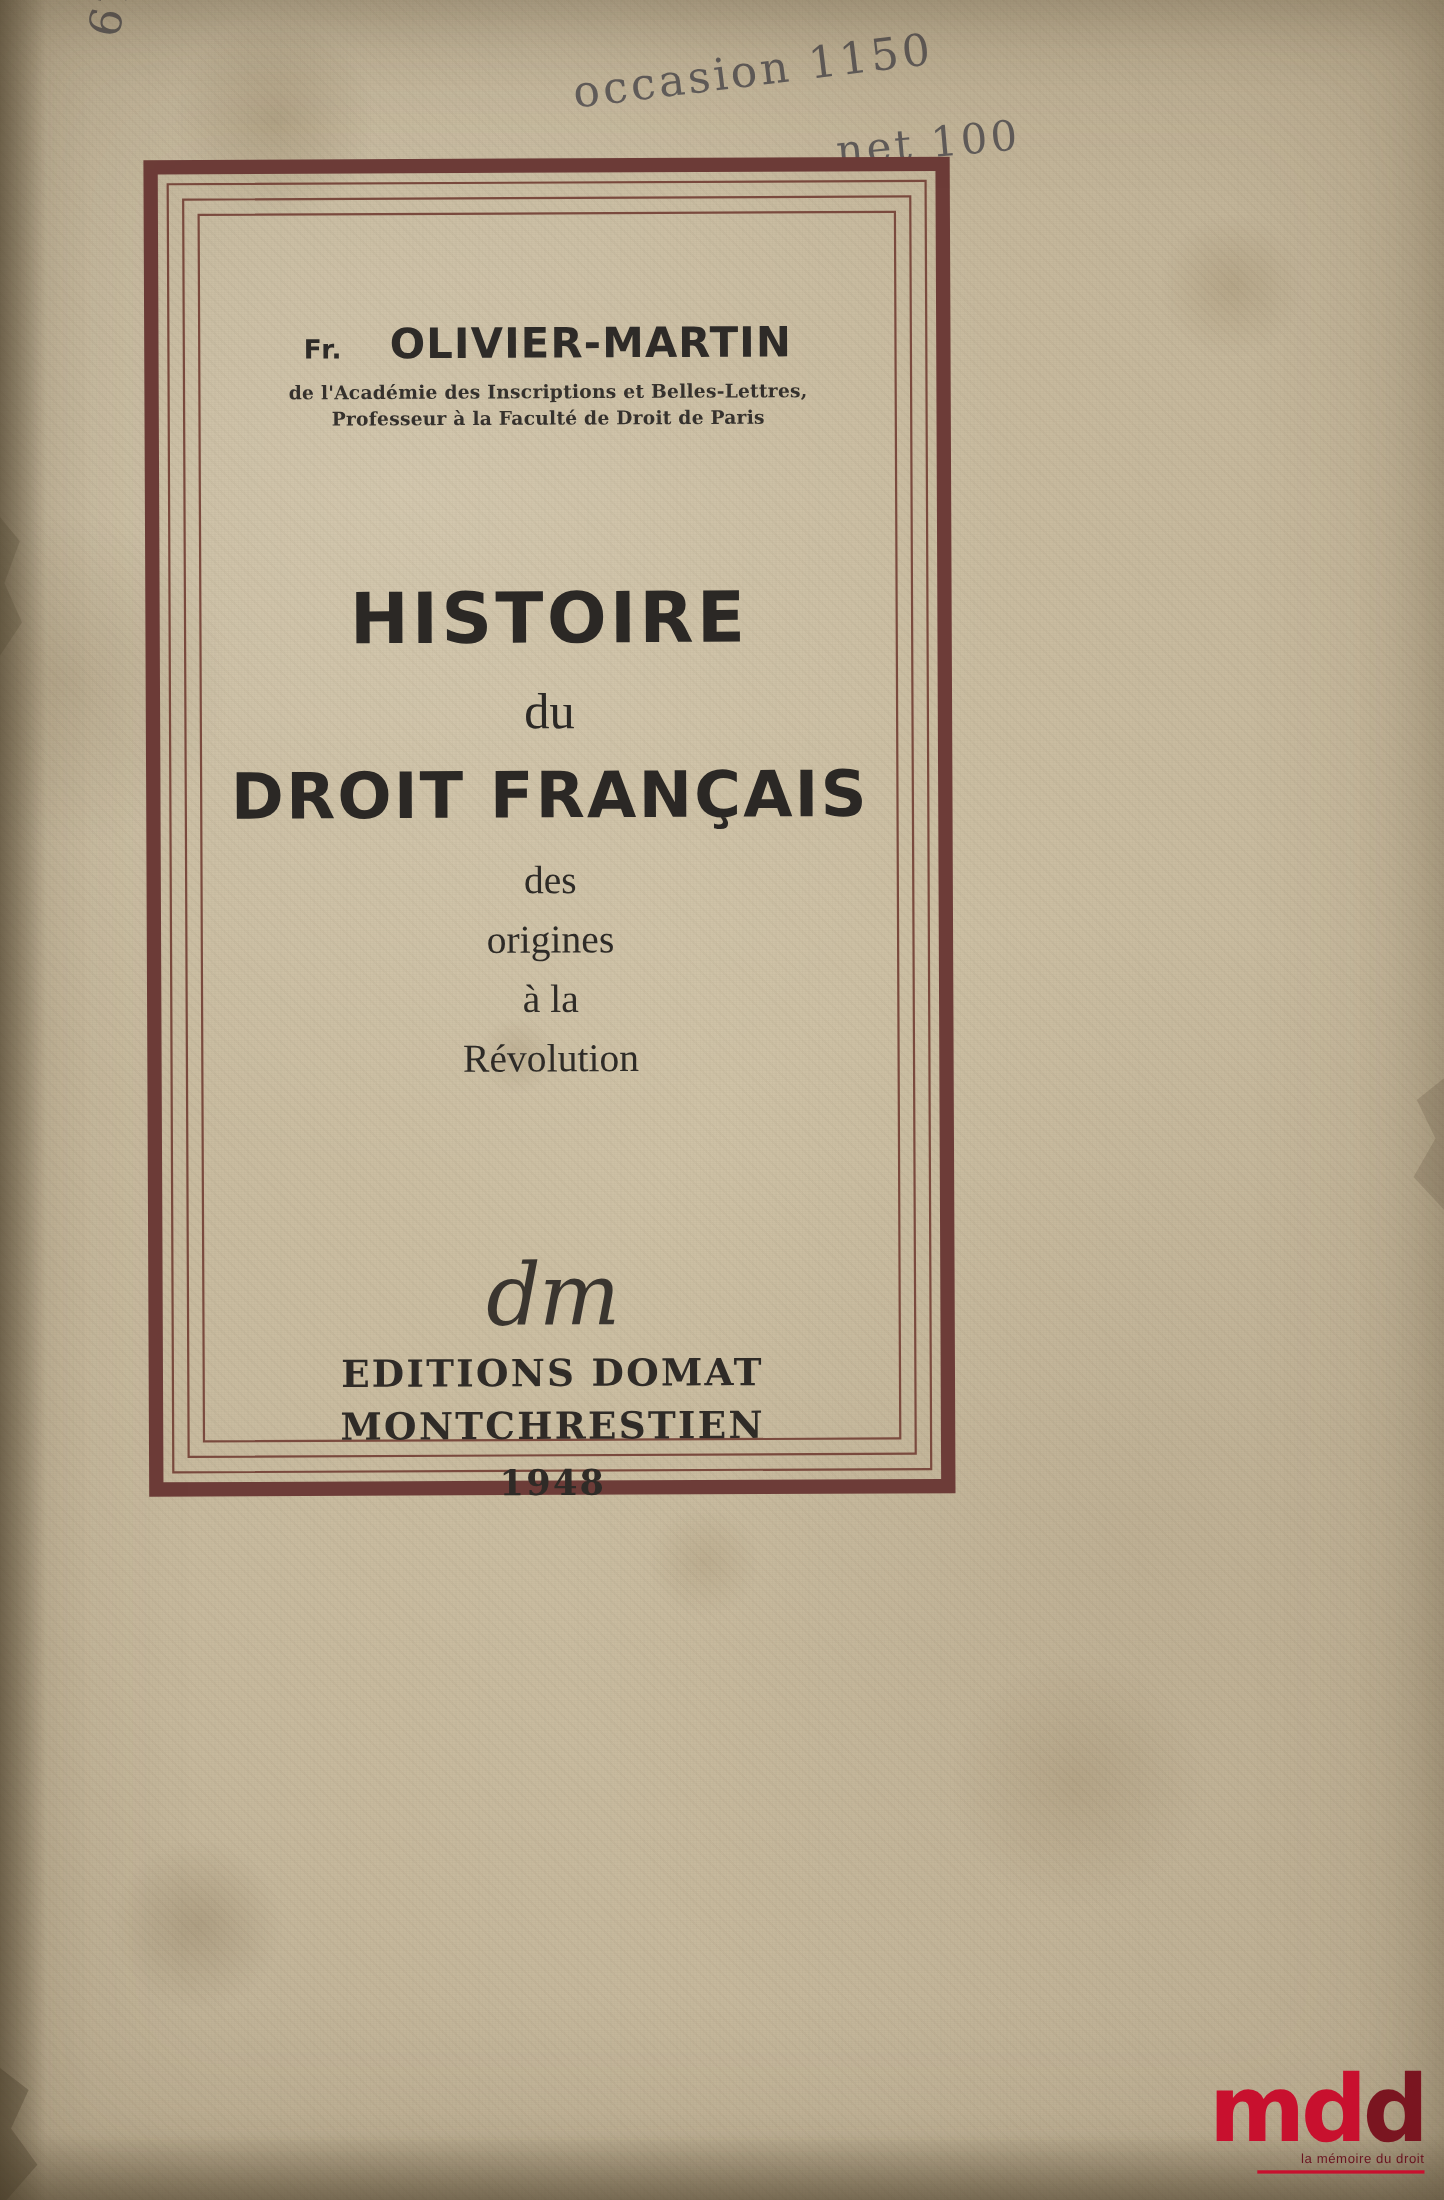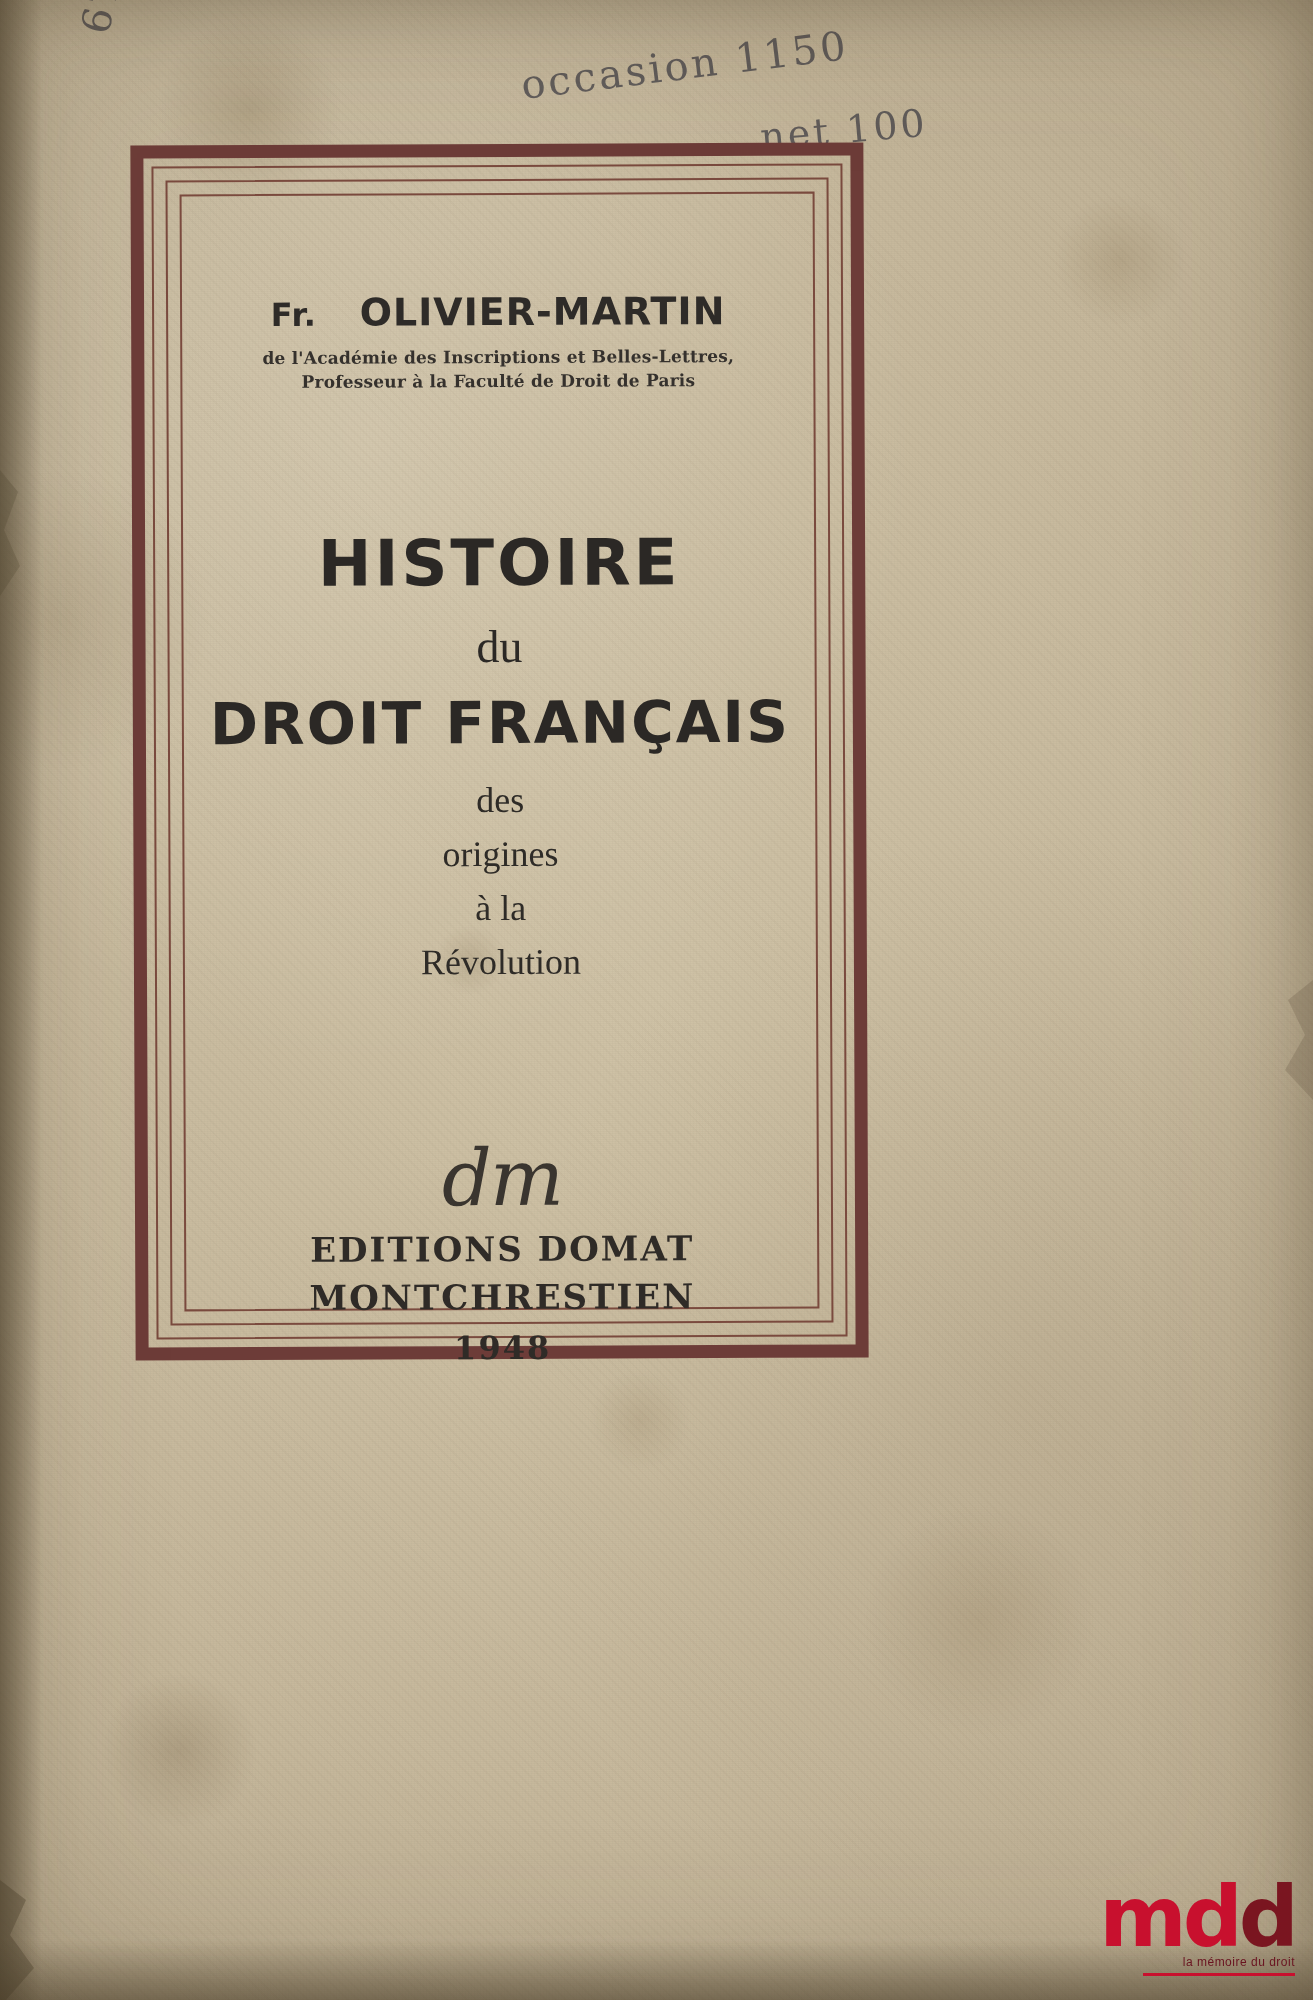--- a/index.html
+++ b/index.html
@@ -146,21 +146,21 @@
   }
   .author {
     margin-top: 105px;
     font-family: "DejaVu Sans", sans-serif;
     font-weight: bold;
     font-size: 38px;
     letter-spacing: 1px;
     color: #2e2b28;
   }
   .author .initials {
-    font-size: 32px;
+    font-size: 24px;
   }
   .aff1, .aff2 {
     font-family: "DejaVu Serif", serif;
     font-weight: bold;
     font-size: 17px;
     letter-spacing: 0.2px;
     color: #35312d;
   }
   .aff1 { margin-top: 13px; }
   .aff2 { margin-top: 4px; }

